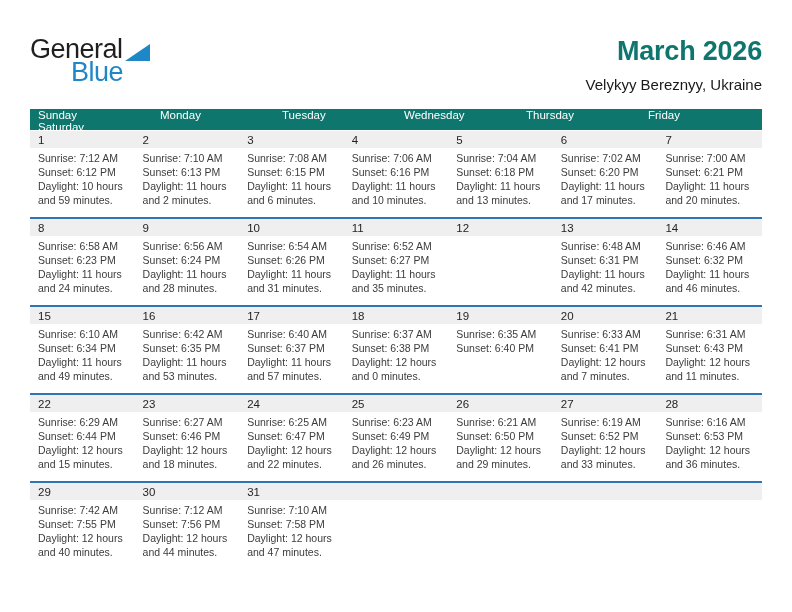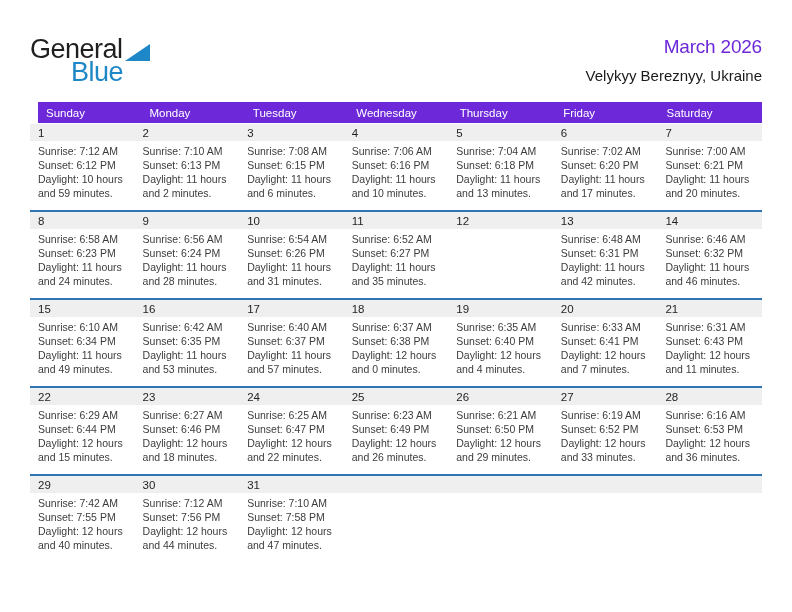--- a/index.html
+++ b/index.html
@@ -28,29 +28,29 @@
     width: 0; height: 0;
     border-bottom: 17px solid #1e87c8;
     border-left: 25px solid transparent;
     margin-left: 2px; margin-bottom: 2px;
   }
   .logo-blue {
     font-size: 27px; color: #1e87c8; letter-spacing: -0.5px;
     margin-left: 41px; margin-top: -4px;
   }
   .title-block { text-align: right; }
-  .title { font-size: 19px; color: #6d28d9; letter-spacing: -0.2px; }
+  .title { font-size: 27px; color: #0f766e; letter-spacing: -0.2px; font-weight: bold; }
   .subtitle { font-size: 15px; color: #1a1a1a; margin-top: 9px; }
 
   
   .calendar { margin: 16px 30px 0 30px; }
   .weekday-row {
-    display: grid; grid-template-columns: repeat(7, 1fr);
-    background: #6d28d9;
-    height: 21px; align-items: center; margin-left: 8px;
+    display: grid; grid-template-columns: repeat(6, 1fr);
+    background: #0f766e;
+    height: 21px; align-items: center;
   }
   .weekday {
     color: #ffffff; font-size: 11.5px; padding-left: 8px;
   }
   .week-row {
     display: grid; grid-template-columns: repeat(7, 1fr);
     margin-top: 2px;
     border-top: 2px solid #2e75b5;
   }
   .week-row.first { border-top: none; margin-top: 1px; }
@@ -278,21 +278,20 @@
               <div>Daylight: 12 hours and 0 minutes.</div>
             </div>
           </div>
           <div class="cell">
             <div class="num-band">
               <span class="day-number">19</span>
             </div>
             <div class="cell-body">
               <div>Sunrise: 6:35 AM</div>
               <div>Sunset: 6:40 PM</div>
-              <div>Daylight: 12 hours and 4 minutes.</div>
             </div>
           </div>
           <div class="cell">
             <div class="num-band">
               <span class="day-number">20</span>
             </div>
             <div class="cell-body">
               <div>Sunrise: 6:33 AM</div>
               <div>Sunset: 6:41 PM</div>
               <div>Daylight: 12 hours and 7 minutes.</div>

